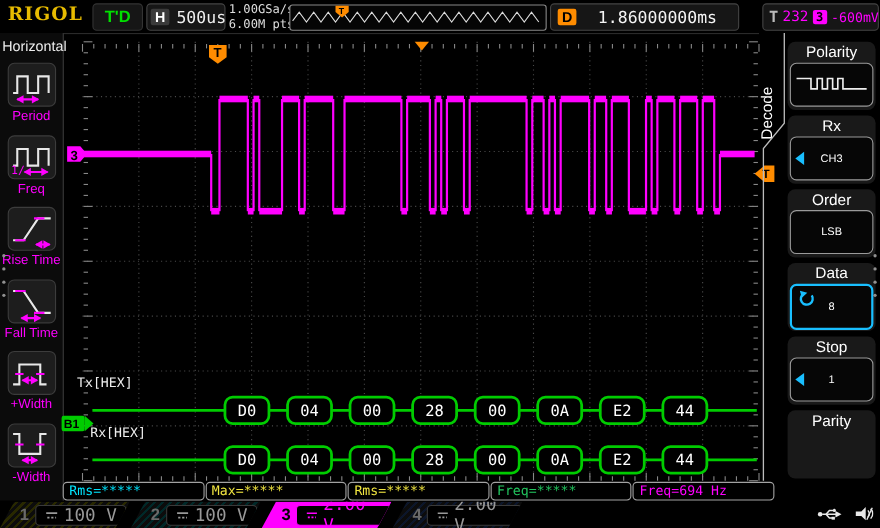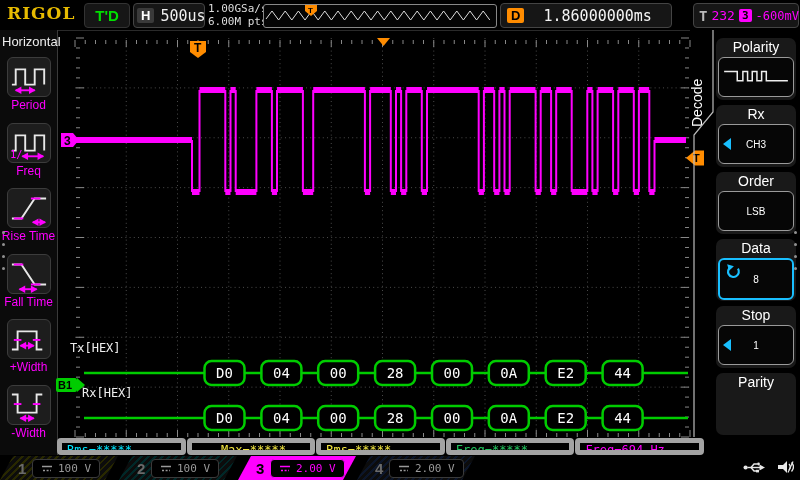--- a/index.html
+++ b/index.html
@@ -45,29 +45,29 @@
           color:#fff;font-size:10px;display:flex;align-items:center;justify-content:center;}
   .rm-btn.active{border:2px solid #19bfff;}
   .tri-left{position:absolute;left:4px;top:13px;width:0;height:0;border-top:6px solid transparent;
           border-bottom:6px solid transparent;border-right:8px solid #19bfff;}
   .cycle{position:absolute;left:4px;top:3px;}
   
   #scene{position:absolute;left:0;top:0;z-index:1;}
   .declabel{position:absolute;color:#eee;font-size:12px;font-family:"DejaVu Sans Mono",monospace;z-index:2;}
   
   #measbar{position:absolute;left:57px;top:438px;width:648px;height:17px;display:flex;z-index:2;}
-  .mcell{flex:1;border:5px solid #a3a3a3;border-radius:4px;margin-right:1px;background:#000;
+  .mcell{flex:1;border:1px solid #a3a3a3;border-radius:4px;margin-right:1px;background:#000;
          font-family:"DejaVu Sans Mono",monospace;font-size:12px;line-height:14px;padding-left:5px;white-space:nowrap;overflow:hidden;}
   
   #chbar{position:absolute;left:0;top:456px;width:800px;height:24px;background:#000;}
   .chtab{position:absolute;top:0;height:24px;width:118px;display:flex;align-items:center;
          clip-path:polygon(13px 0,100% 0,calc(100% - 13px) 100%,0 100%);}
   .chnum{font-size:15px;font-weight:bold;margin-left:18px;width:14px;}
   .chval{height:17px;border-radius:4px;background:#000;display:flex;align-items:center;gap:5px;
-         padding:0 8px;font-size:11px;font-family:"DejaVu Sans Mono",monospace;}
+         padding:0 8px;font-size:16px;font-family:"DejaVu Sans Mono",monospace;}
   .sysicons{position:absolute;right:6px;top:4px;display:flex;gap:10px;align-items:center;}
 </style>
 </head>
 <body>
 
 <div id="app">
 
   <header id="topbar">
     <div class="logo">RIGOL</div>
     <div class="td-badge">T'D</div>
@@ -558,21 +558,21 @@
         <text x="58" y="389" fill="#000" font-size="11" font-weight="bold" font-family="Liberation Sans,sans-serif">B1</text>
       </g>
       <path d="M713,30 V112 L694,135 V437" stroke="#bbb" stroke-width="1.2" fill="none"></path>
     </svg>
 
   <div class="declabel" id="txlab" style="left:70px;top:341px;">Tx[HEX]</div>
   <div class="declabel" id="rxlab" style="left:82px;top:386px;">Rx[HEX]</div>
 
   <div id="measbar">
       <div class="mcell" style="color: rgb(0, 229, 255);">Rms=*****</div>
-      <div class="mcell" style="color: rgb(242, 230, 64); text-align: center;">Max=*****</div>
+      <div class="mcell" style="color: rgb(242, 230, 64);">Max=*****</div>
       <div class="mcell" style="color: rgb(242, 230, 64);">Rms=*****</div>
       <div class="mcell" style="color: #22c55e;">Freq=*****</div>
       <div class="mcell" style="color: rgb(255, 0, 255);">Freq=694 Hz</div>
     </div>
 
   <aside id="rightmenu">
     <div class="rm-tab">Decode</div>
     <div id="rm-groups">
         <div class="rm-group" style="top: 8px;">
           <div class="rm-label">Polarity</div>

